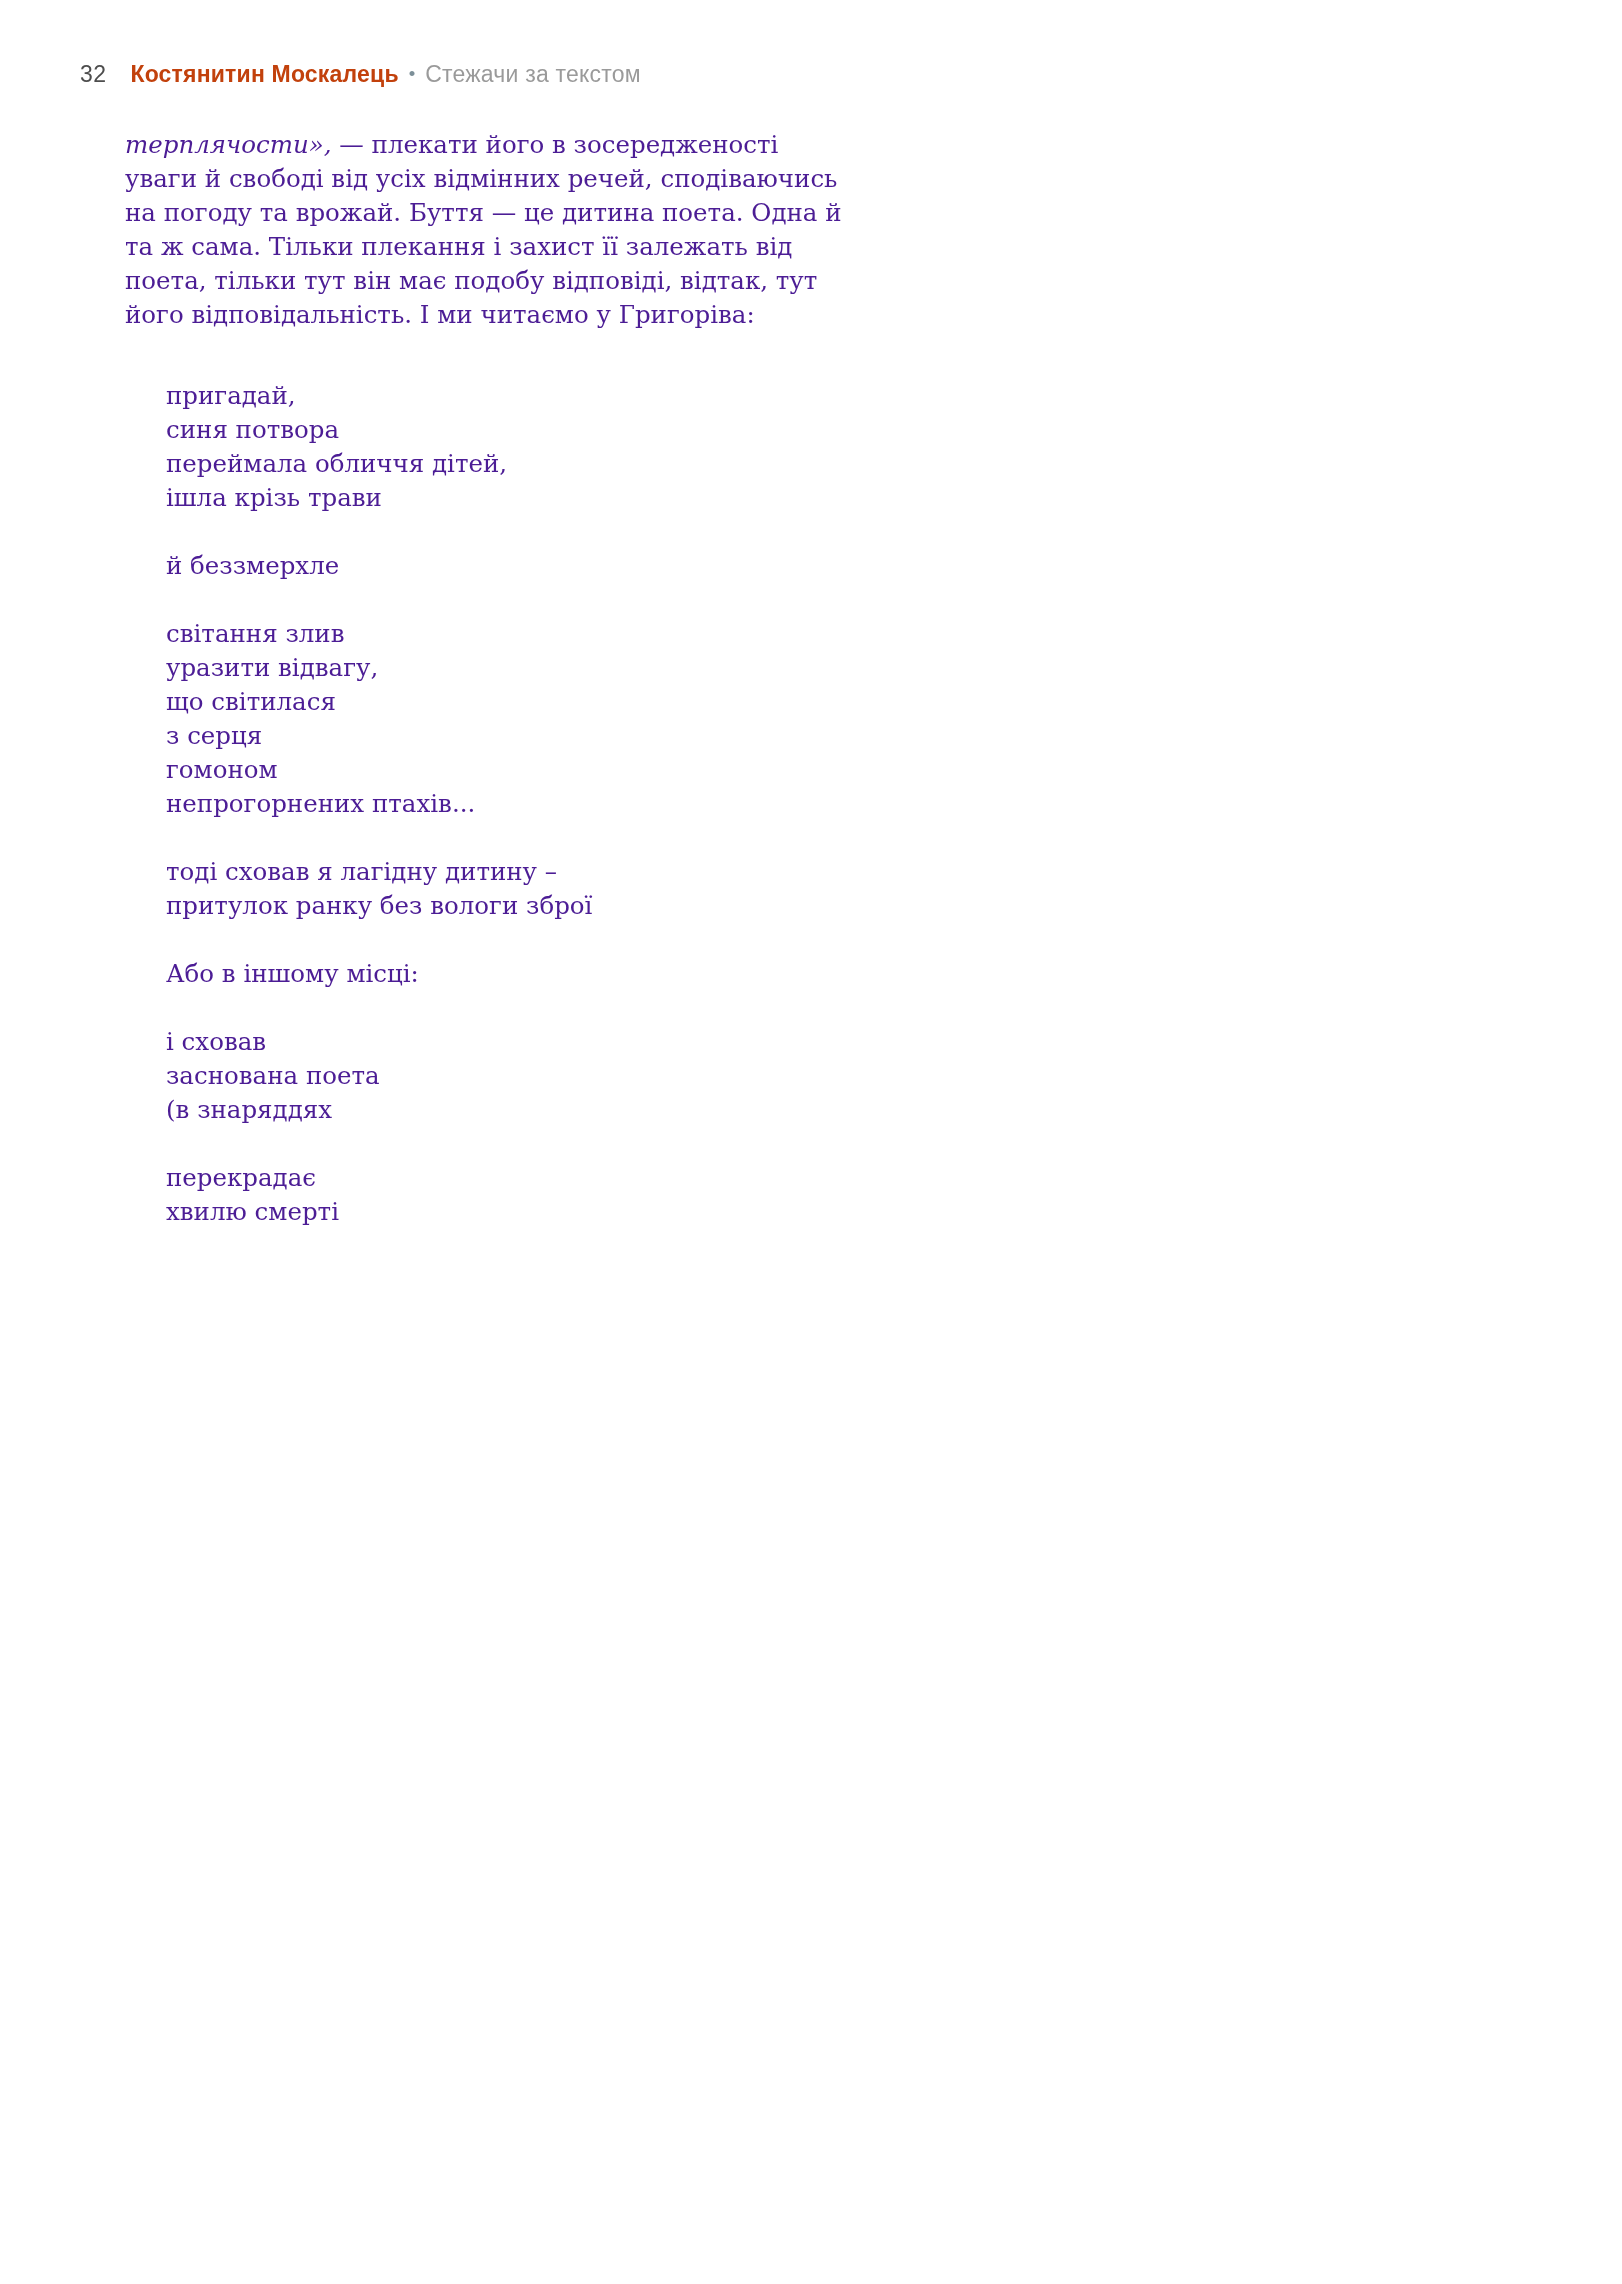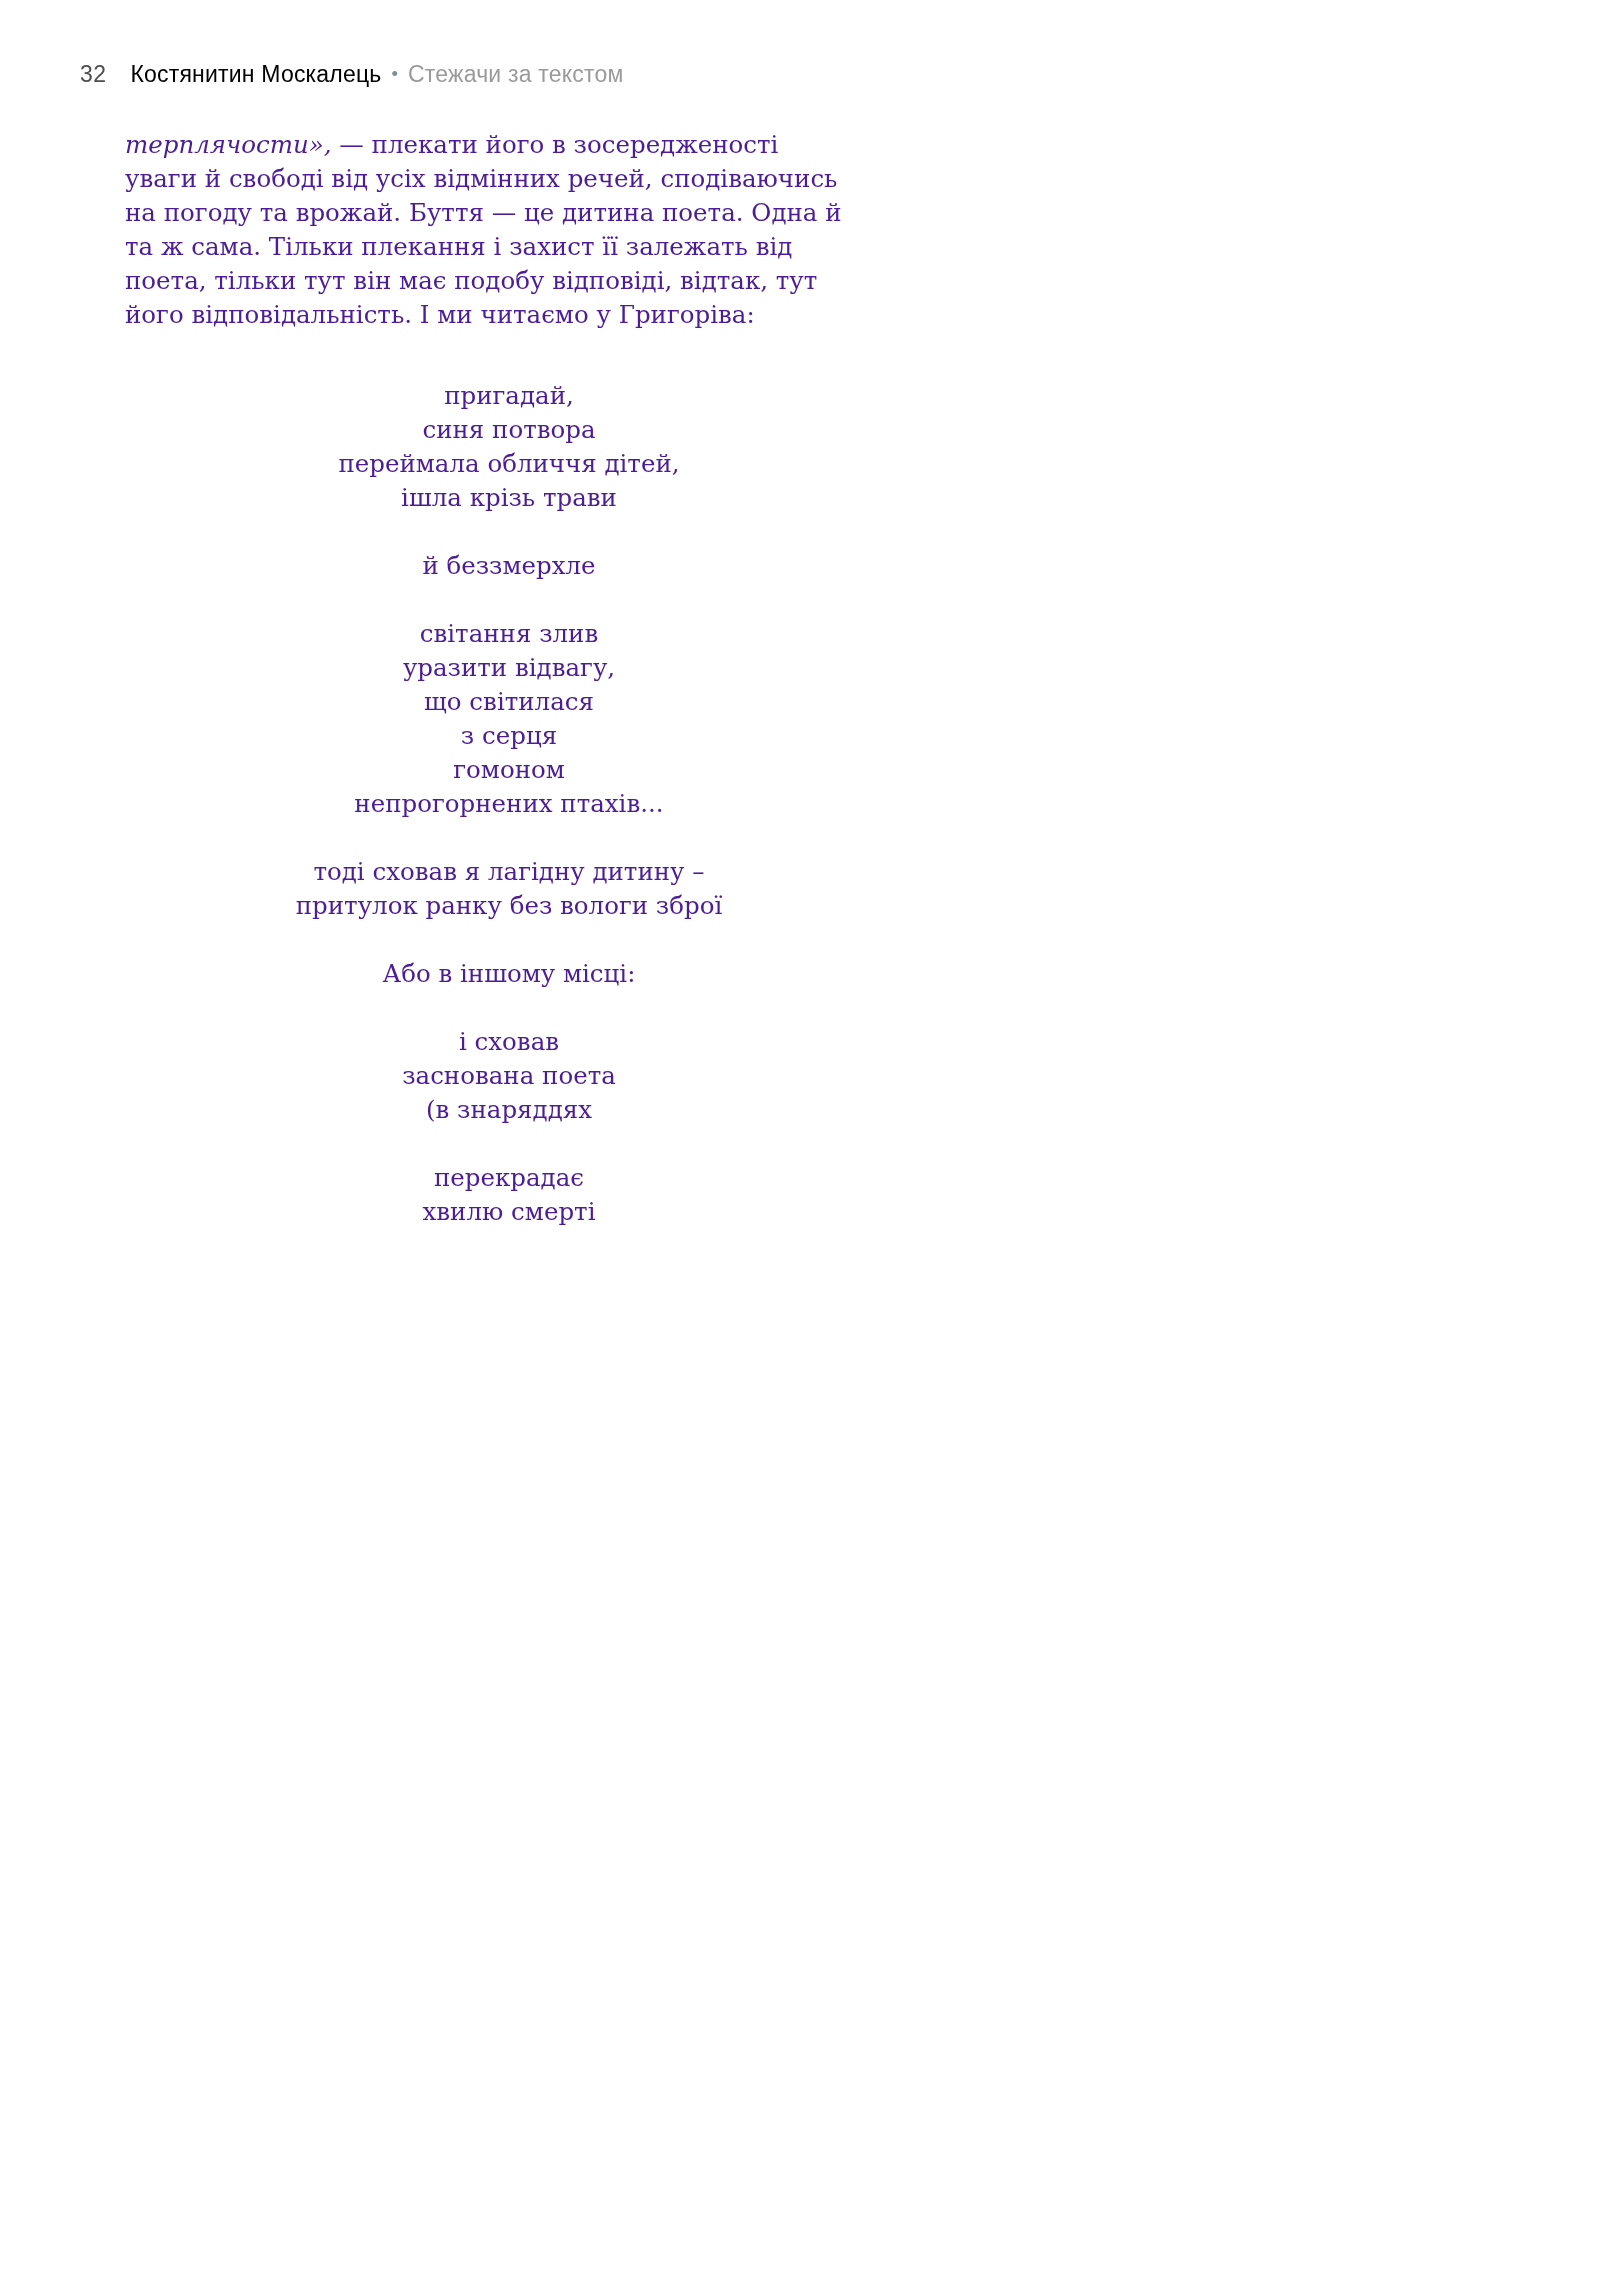--- a/index.html
+++ b/index.html
@@ -25,22 +25,22 @@
     font-size: 23px;
     line-height: 1.2;
     white-space: nowrap;
   }
   .page-number {
     color: #4d4d4d;
     margin-right: 24px;
     letter-spacing: 0.4px;
   }
   .running-author {
-    color: #000000;
-    font-weight: 400;
+    color: #c2410c;
+    font-weight: 700;
     letter-spacing: 0.2px;
   }
   .header-dot {
     color: #7c8f98;
     margin: 0 10px;
     font-size: 18.6px;
     position: relative;
     top: -1.7px;
   }
   .running-title {
@@ -63,21 +63,20 @@
   .lead-paragraph em {
     font-style: italic;
   }
   .poem {
     margin-left: 41px;
     font-size: 24.5px;
     line-height: 34px;
   }
   .stanza {
     margin: 0 0 34px 0;
-    text-align: center;
   }
   .poem-line {
     white-space: pre;
   }
 </style>
 </head>
 <body>
 
 <div class="page">
 

